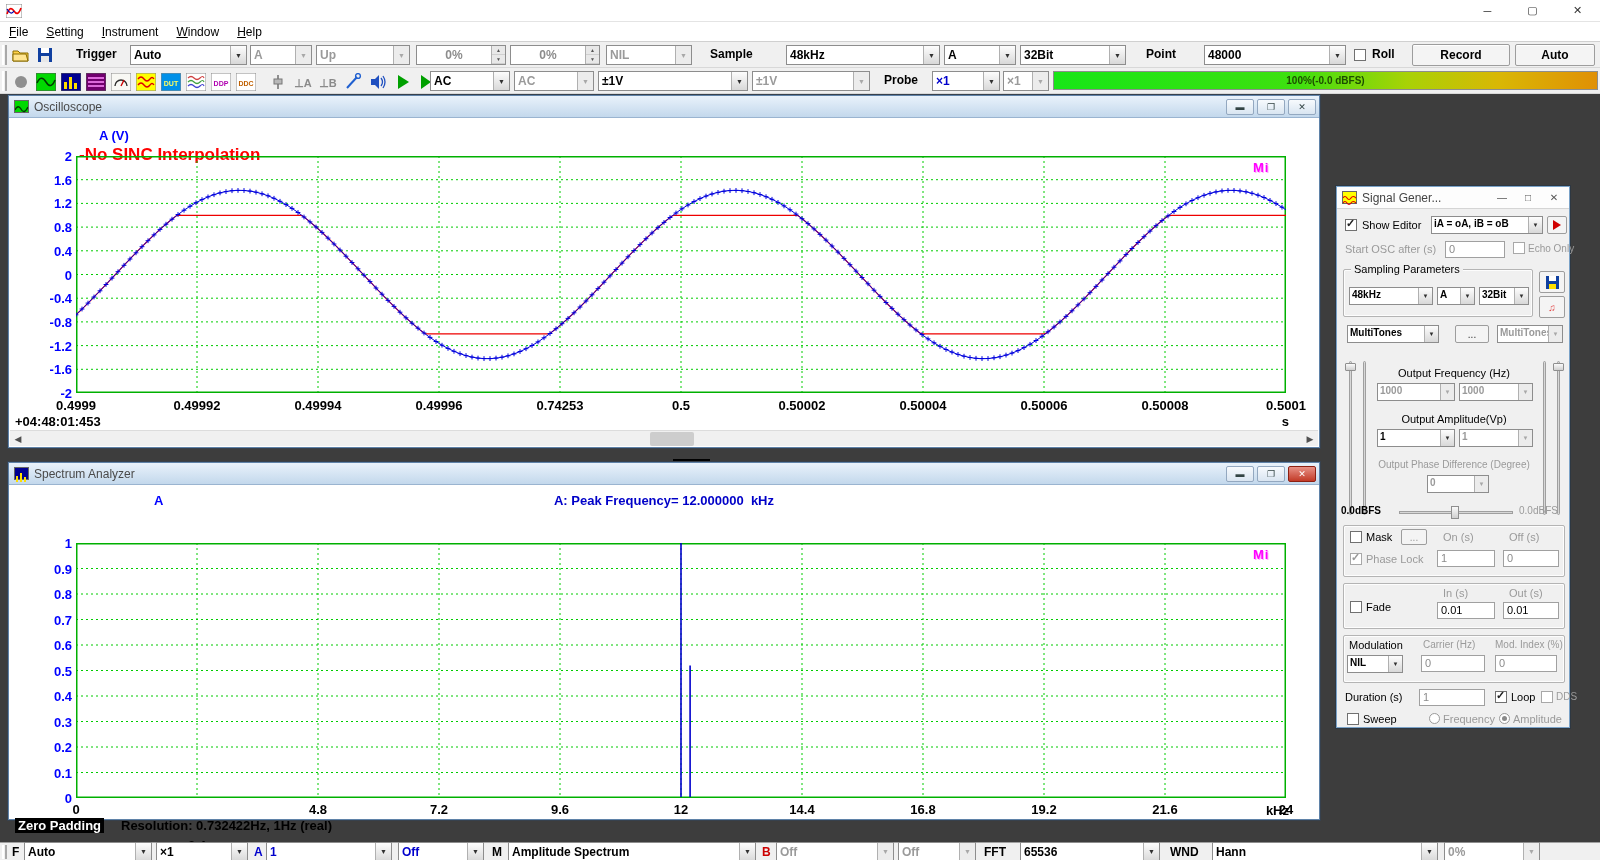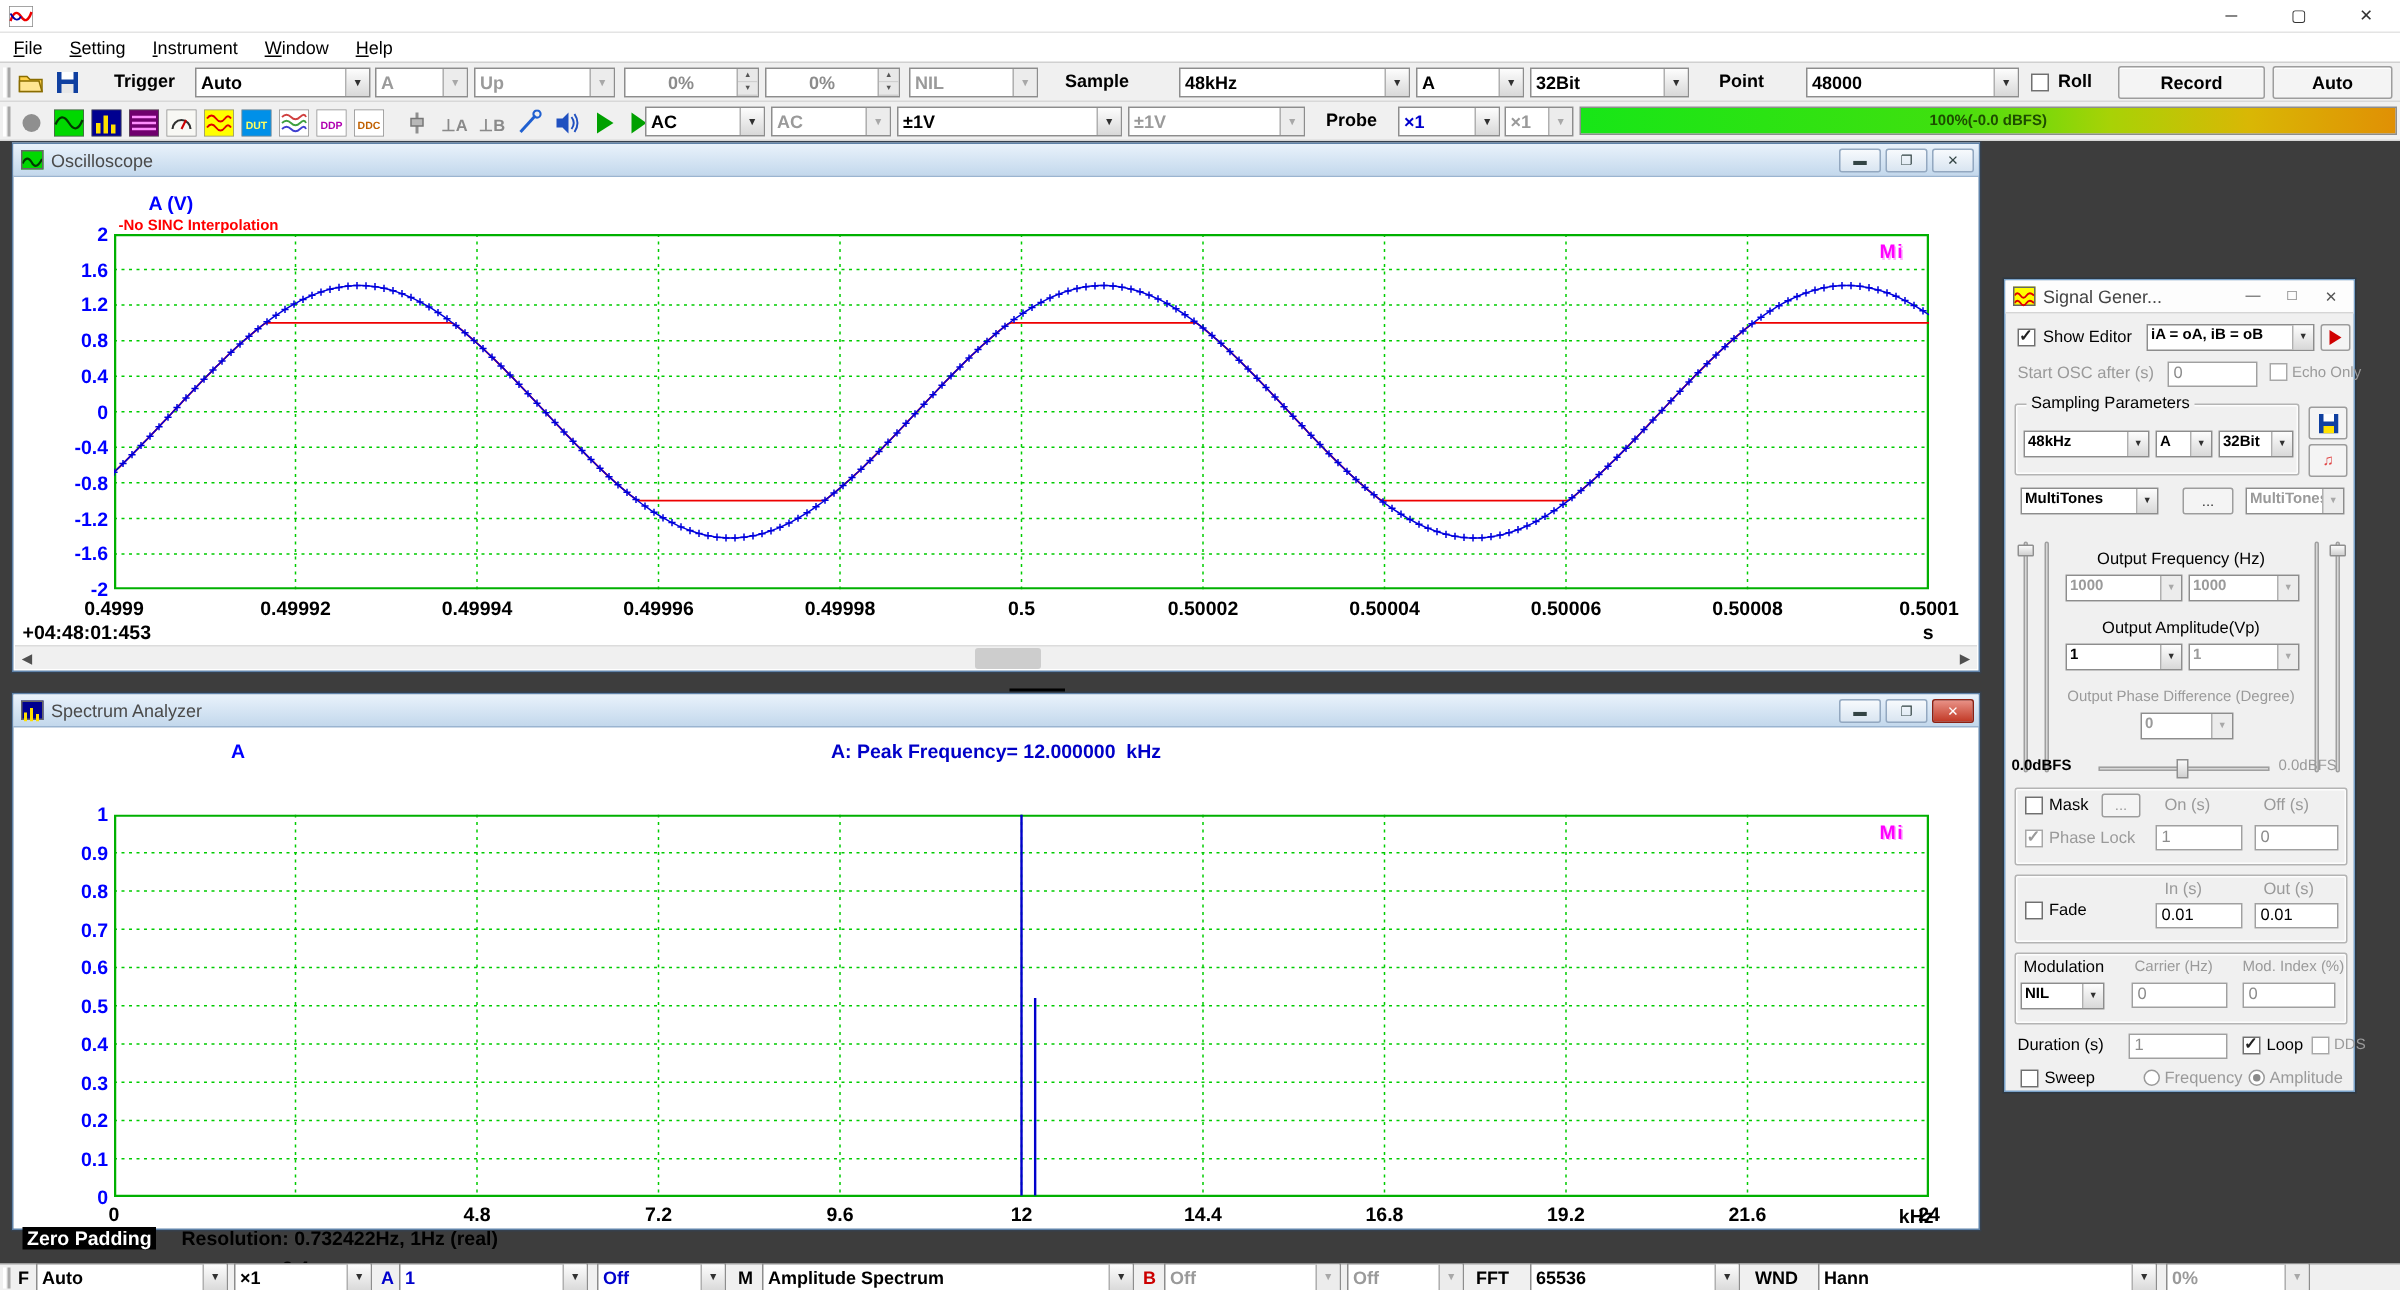--- a/index.html
+++ b/index.html
@@ -74,21 +74,21 @@
   .wtitle .wname { font-size:12px; color:#4a4a4a; margin-left:5px; }
   .wbtn { width:28px; height:16px; margin-right:3px; border:1px solid #93a8c0; border-radius:2px;
     background:linear-gradient(#f7fafd,#d9e5f1); display:flex; align-items:center;
     justify-content:center; font-size:9px; color:#344; }
   .wbtn.red { background:linear-gradient(#e89186,#c23a27); border-color:#8d2012; color:#fff; }
   .wicon { width:15px; height:13px; margin-left:5px; border:1px solid #666; }
 
   .statline { position:absolute; width:100%; text-align:center; font-size:13px; font-weight:700;
     color:#0000c8; white-space:pre; }
   .chlabel { position:absolute; font-size:13px; font-weight:700; color:#0000ff; }
-  .annot { position:absolute; font-size:10px; font-weight:700; color:#ff0000; }
+  .annot { position:absolute; font-size:17px; font-weight:700; color:#ff0000; }
   .milogo { position:absolute; font-size:13px; font-weight:700; color:#ff00ff;
     letter-spacing:1px; text-shadow:1px 1px 0 #ffb0ff; }
   .ytick { position:absolute; width:44px; text-align:right; font-size:13px; font-weight:700;
     color:#0000ff; transform:translateY(-50%); }
   .xtick { position:absolute; width:90px; text-align:center; font-size:13px; font-weight:700;
     color:#000; transform:translateX(-50%); }
   .footrow { position:absolute; font-size:13px; font-weight:700; color:#000; white-space:pre; }
   .badge { background:#000; color:#fff; padding:0 3px; }
 
   .scrollbar { position:absolute; height:16px; background:#f0f0f0; border-top:1px solid #dcdcdc;
@@ -424,21 +424,21 @@
         <span class="ytick" style="left: 19px; top: 203.9px;">-0.8</span>
         <span class="ytick" style="left: 19px; top: 227.6px;">-1.2</span>
         <span class="ytick" style="left: 19px; top: 251.3px;">-1.6</span>
         <span class="ytick" style="left: 19px; top: 275px;">-2</span>
       </div>
     <div id="oscxticks">
         <span class="xtick" style="left: 67px; top: 280px;">0.4999</span>
         <span class="xtick" style="left: 188px; top: 280px;">0.49992</span>
         <span class="xtick" style="left: 309px; top: 280px;">0.49994</span>
         <span class="xtick" style="left: 430px; top: 280px;">0.49996</span>
-        <span class="xtick" style="left: 551px; top: 280px;">0.49998</span>
+        <span class="xtick" style="left: 551px; top: 280px;">0.74253</span>
         <span class="xtick" style="left: 672px; top: 280px;">0.5</span>
         <span class="xtick" style="left: 793px; top: 280px;">0.50002</span>
         <span class="xtick" style="left: 914px; top: 280px;">0.50004</span>
         <span class="xtick" style="left: 1035px; top: 280px;">0.50006</span>
         <span class="xtick" style="left: 1156px; top: 280px;">0.50008</span>
         <span class="xtick" style="left: 1277px; top: 280px;">0.5001</span>
       </div>
     <span class="footrow" style="left:6px;top:296px">+04:48:01:453</span>
     <div class="footrow" style="left:0;top:296px;width:1344px;text-align:center">
       <span>WAVEFORM</span>

